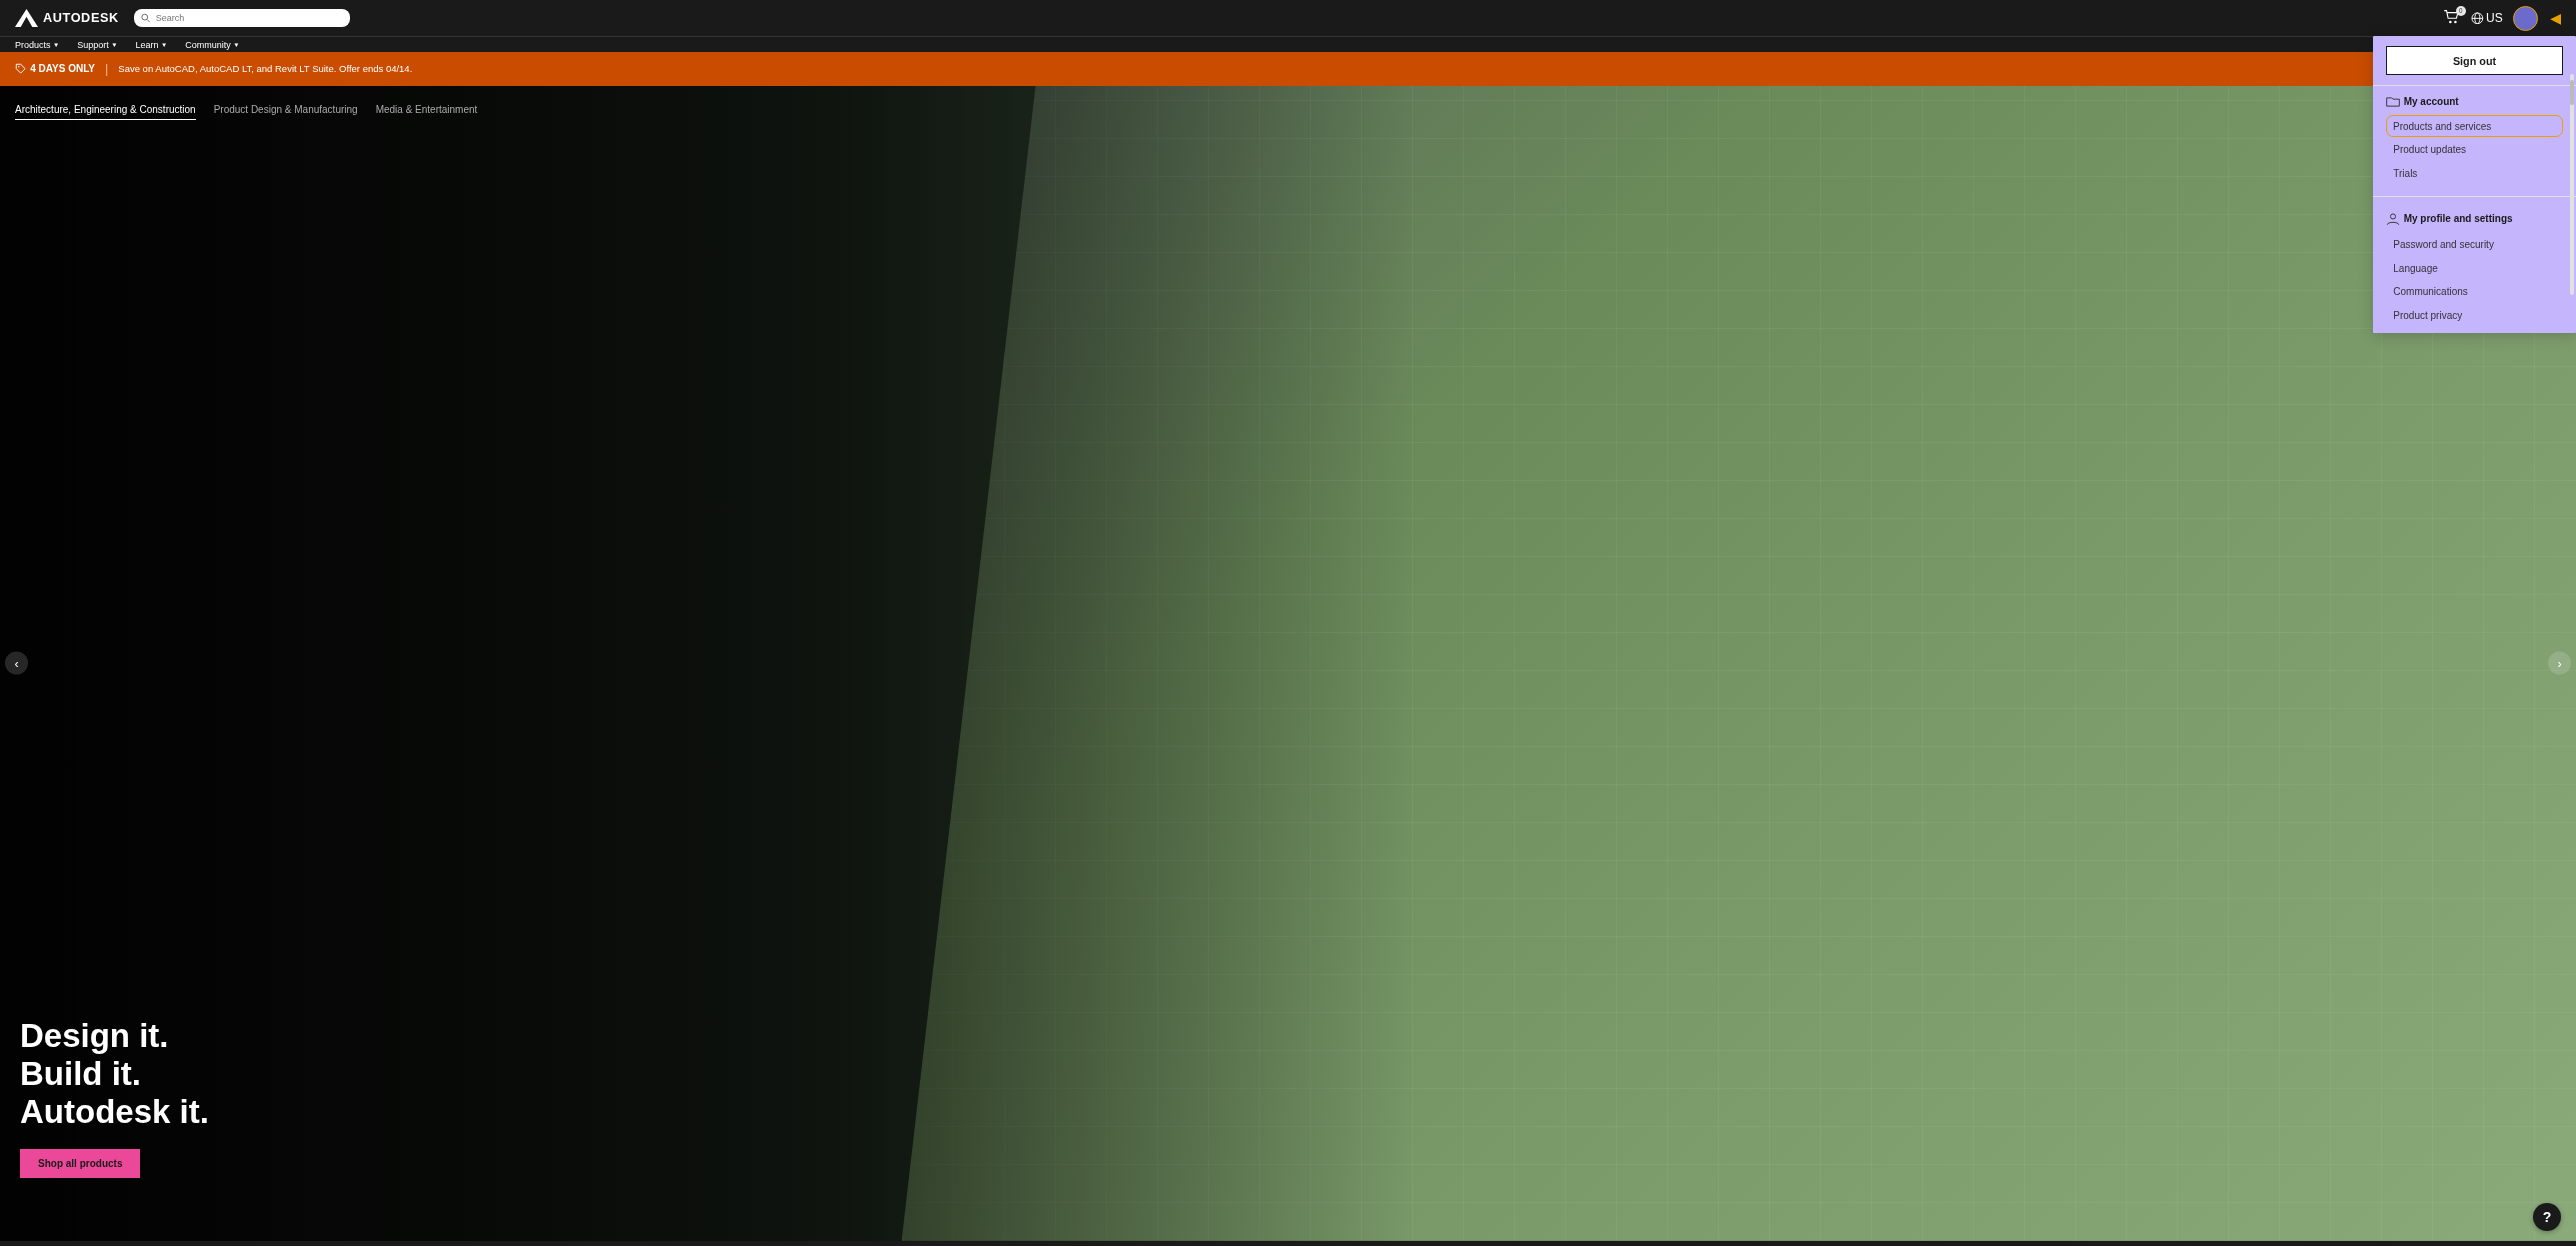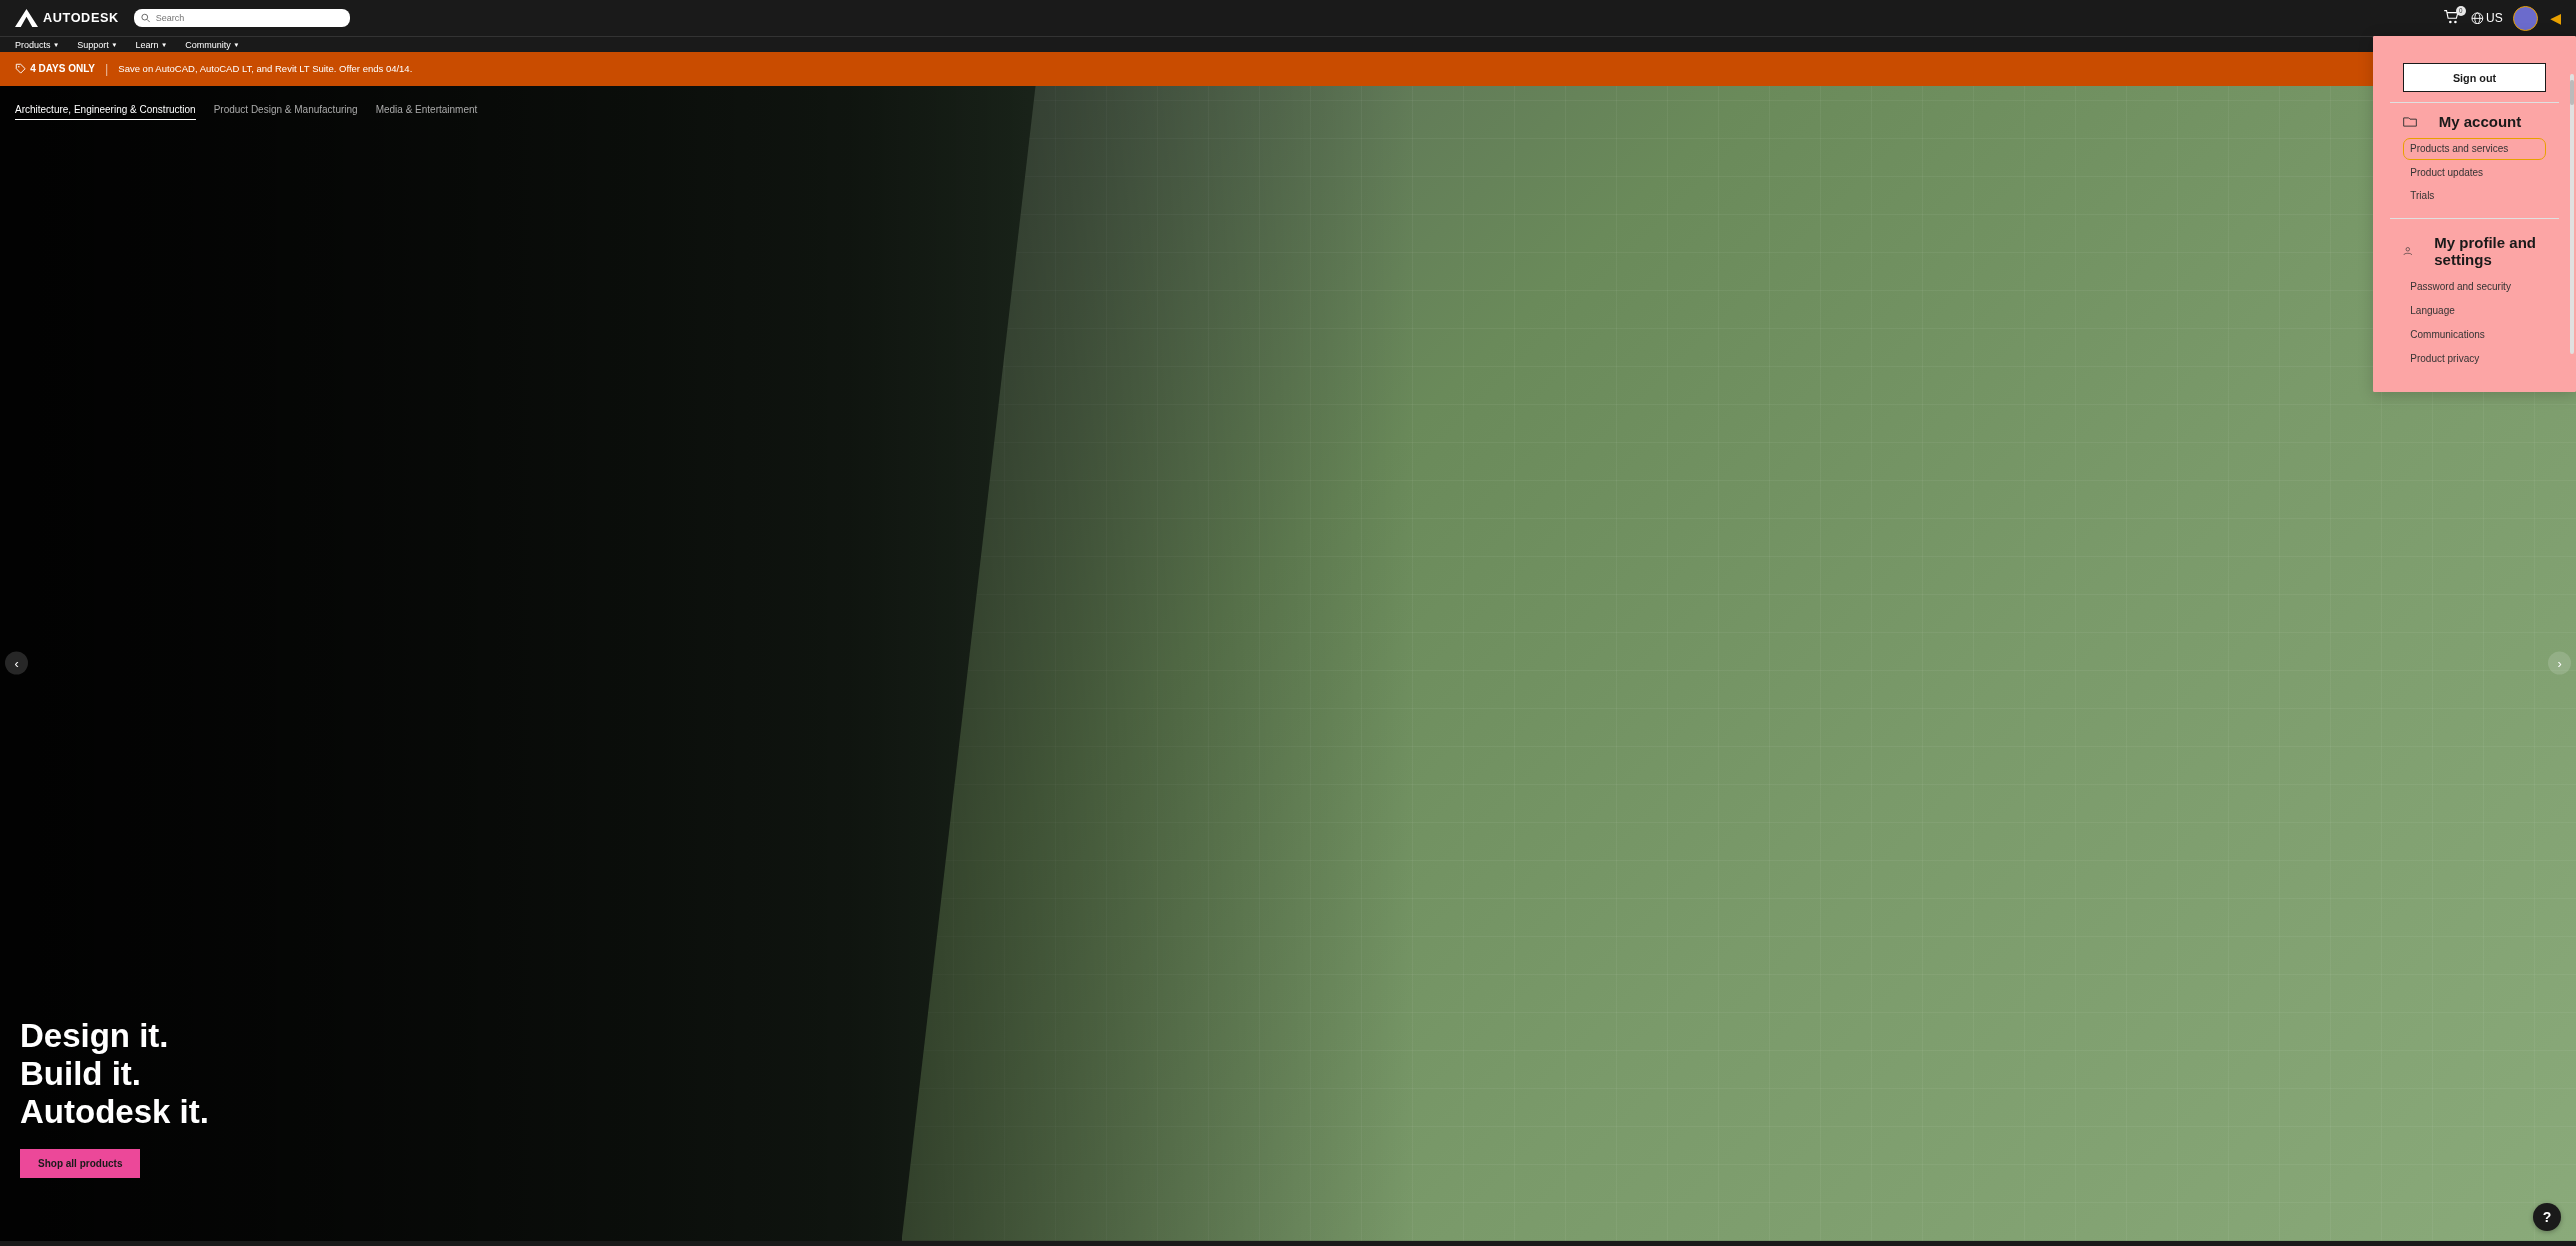--- a/index.html
+++ b/index.html
@@ -272,25 +272,25 @@
     }
     .carousel-prev { left: 5px; }
     .carousel-next { right: 5px; }
 
     
     .dropdown-panel {
       position: absolute;
       top: 36px;
       right: 0;
       width: 203px;
-      background: #fca5a5;
+      background: #c4b5fd;
       box-shadow: 0 2.5px 15px rgba(0,0,0,0.18);
       z-index: 200;
       border-radius: 1.3px;
-      padding: 17px;
+      padding: 0;
     }
     .dropdown-sign-out {
       padding: 10px 12.7px;
       border-bottom: 0.6px solid #e0e0e0;
     }
     .sign-out-btn {
       width: 100%;
       background: #fff;
       border: 1.3px solid #1a1a1a;
       color: #1a1a1a;
@@ -299,22 +299,22 @@
       padding: 7.6px 0;
       cursor: pointer;
       text-align: center;
     }
     .dropdown-section {
       padding: 10px 12.7px 5px 12.7px;
     }
     .dropdown-section-title {
       display: flex;
       align-items: center;
-      gap: 22px;
-      font-size: 15px;
+      gap: 4px;
+      font-size: 10px;
       font-weight: bold;
       color: #1a1a1a;
       margin-bottom: 7.6px;
     }
     .dropdown-item {
       display: block;
       padding: 5.7px 7.6px;
       font-size: 10px;
       color: #333;
       cursor: pointer;

